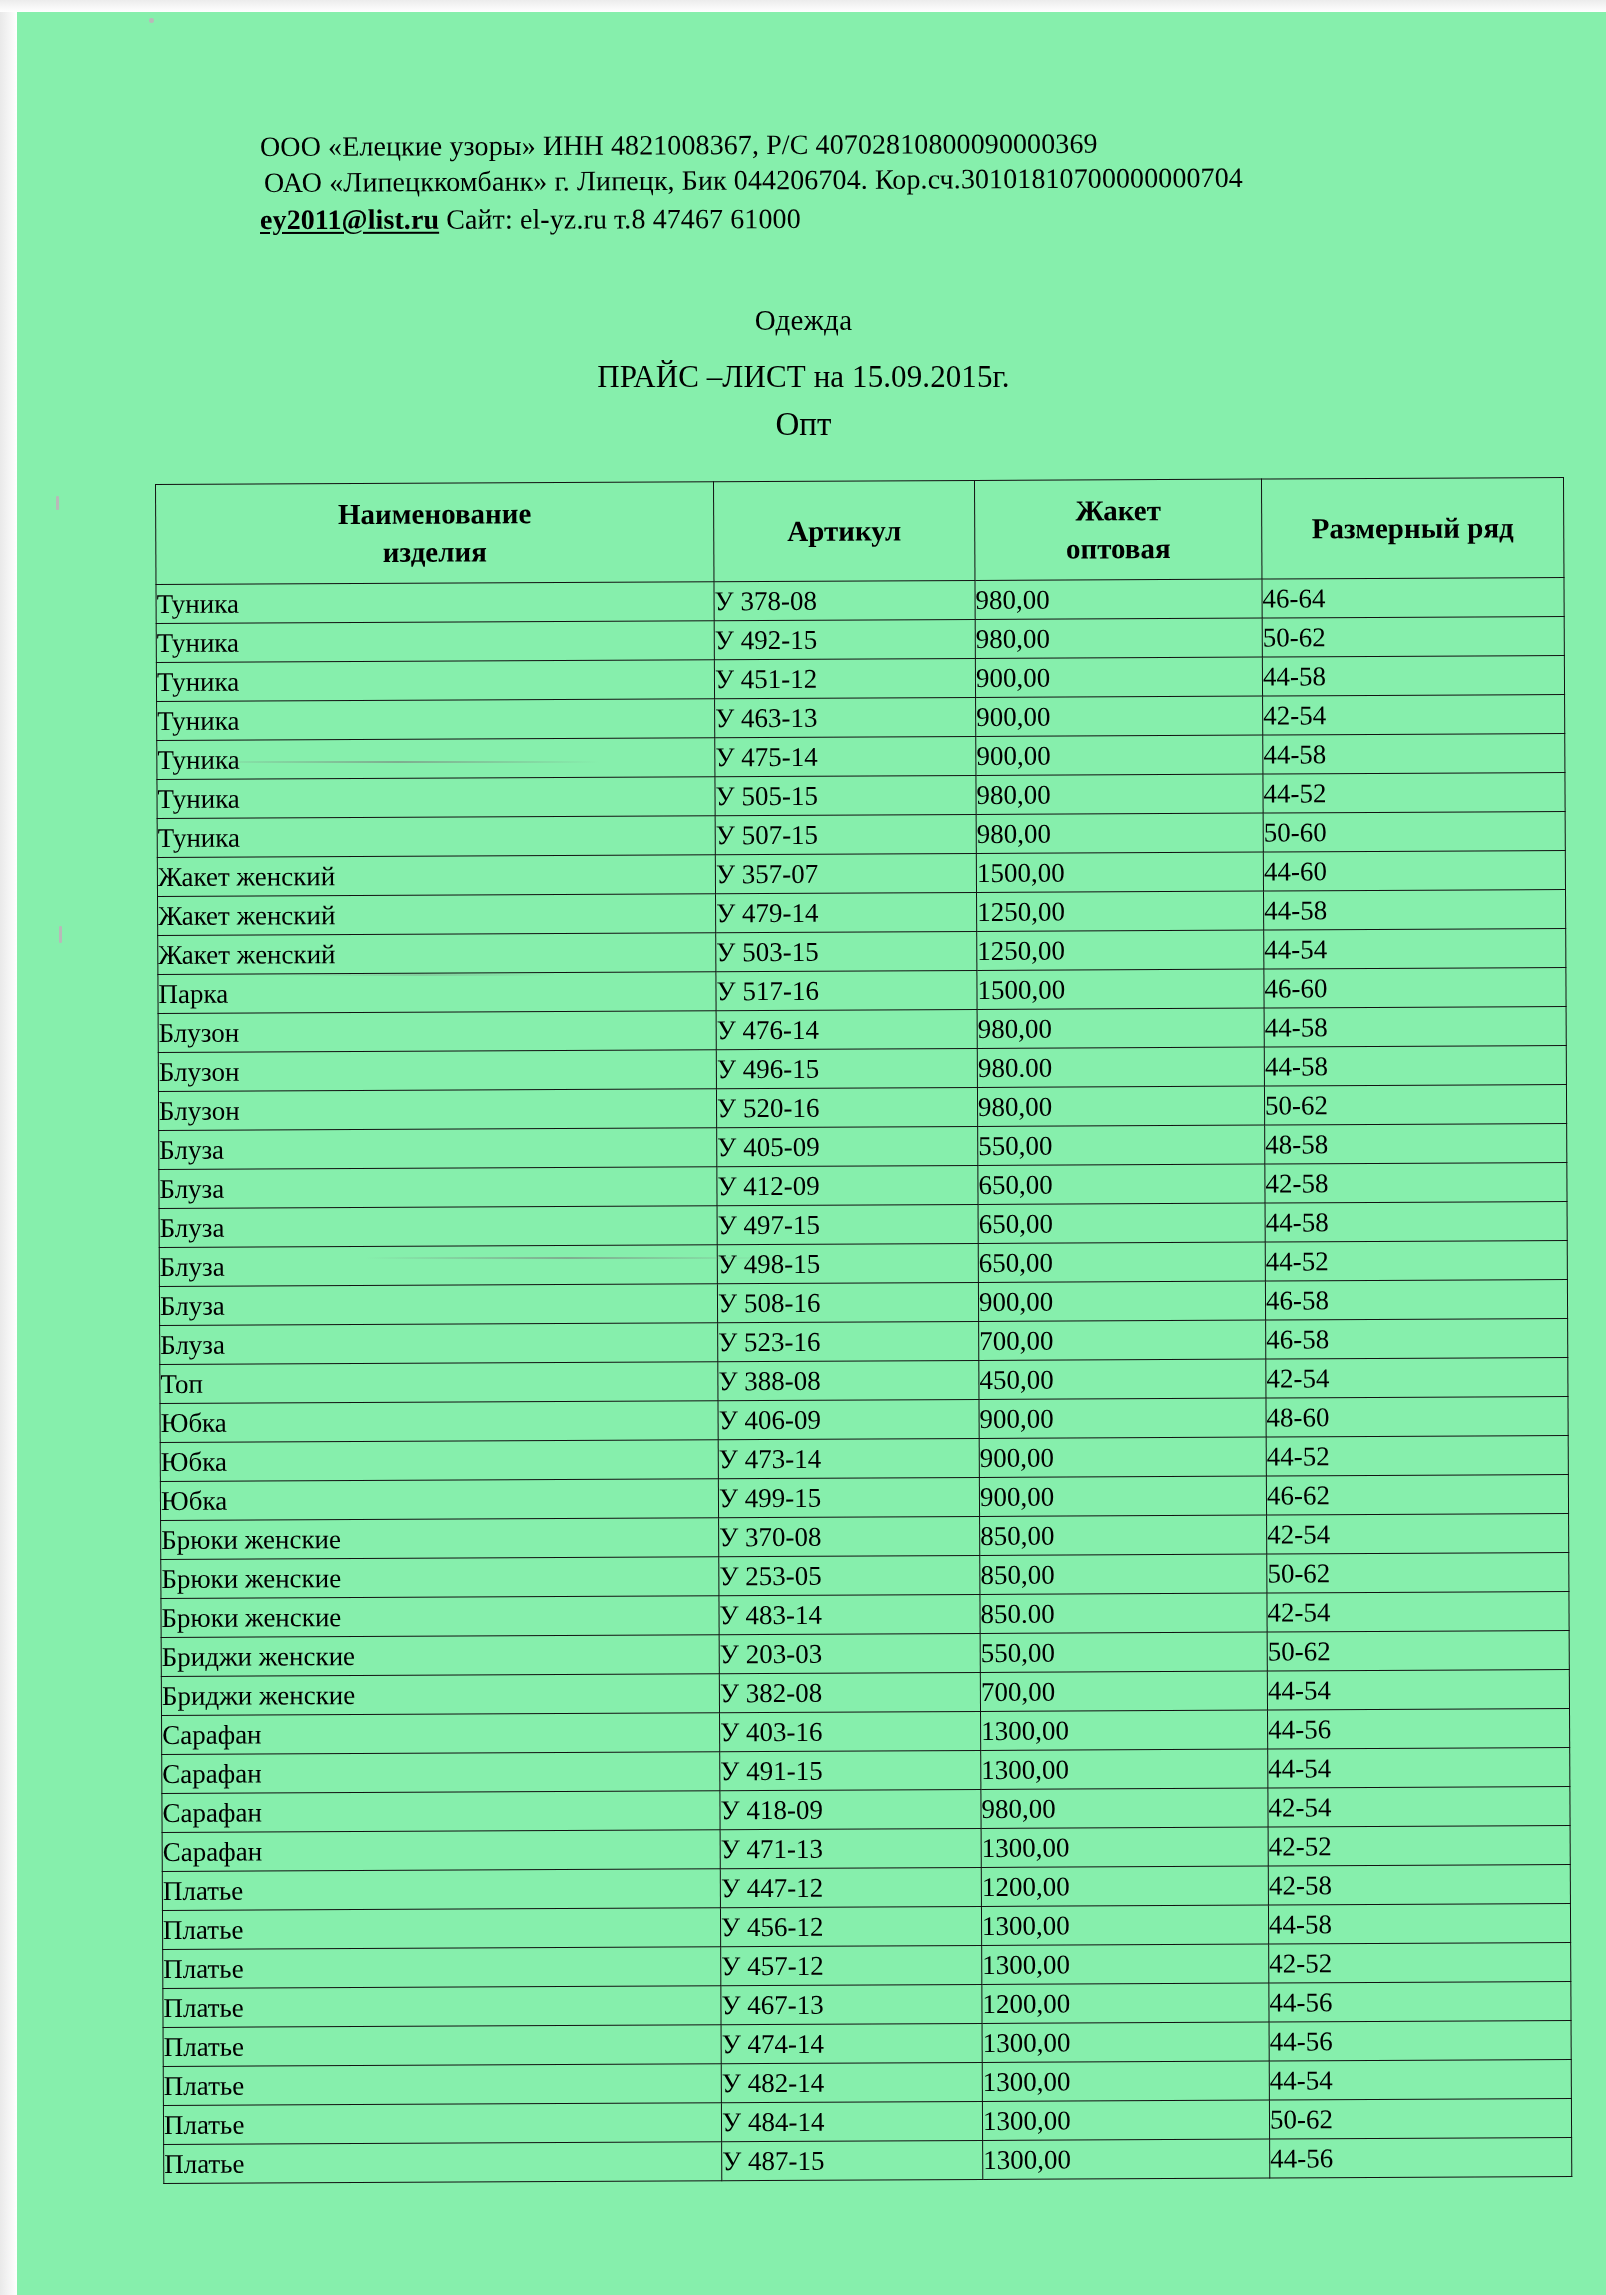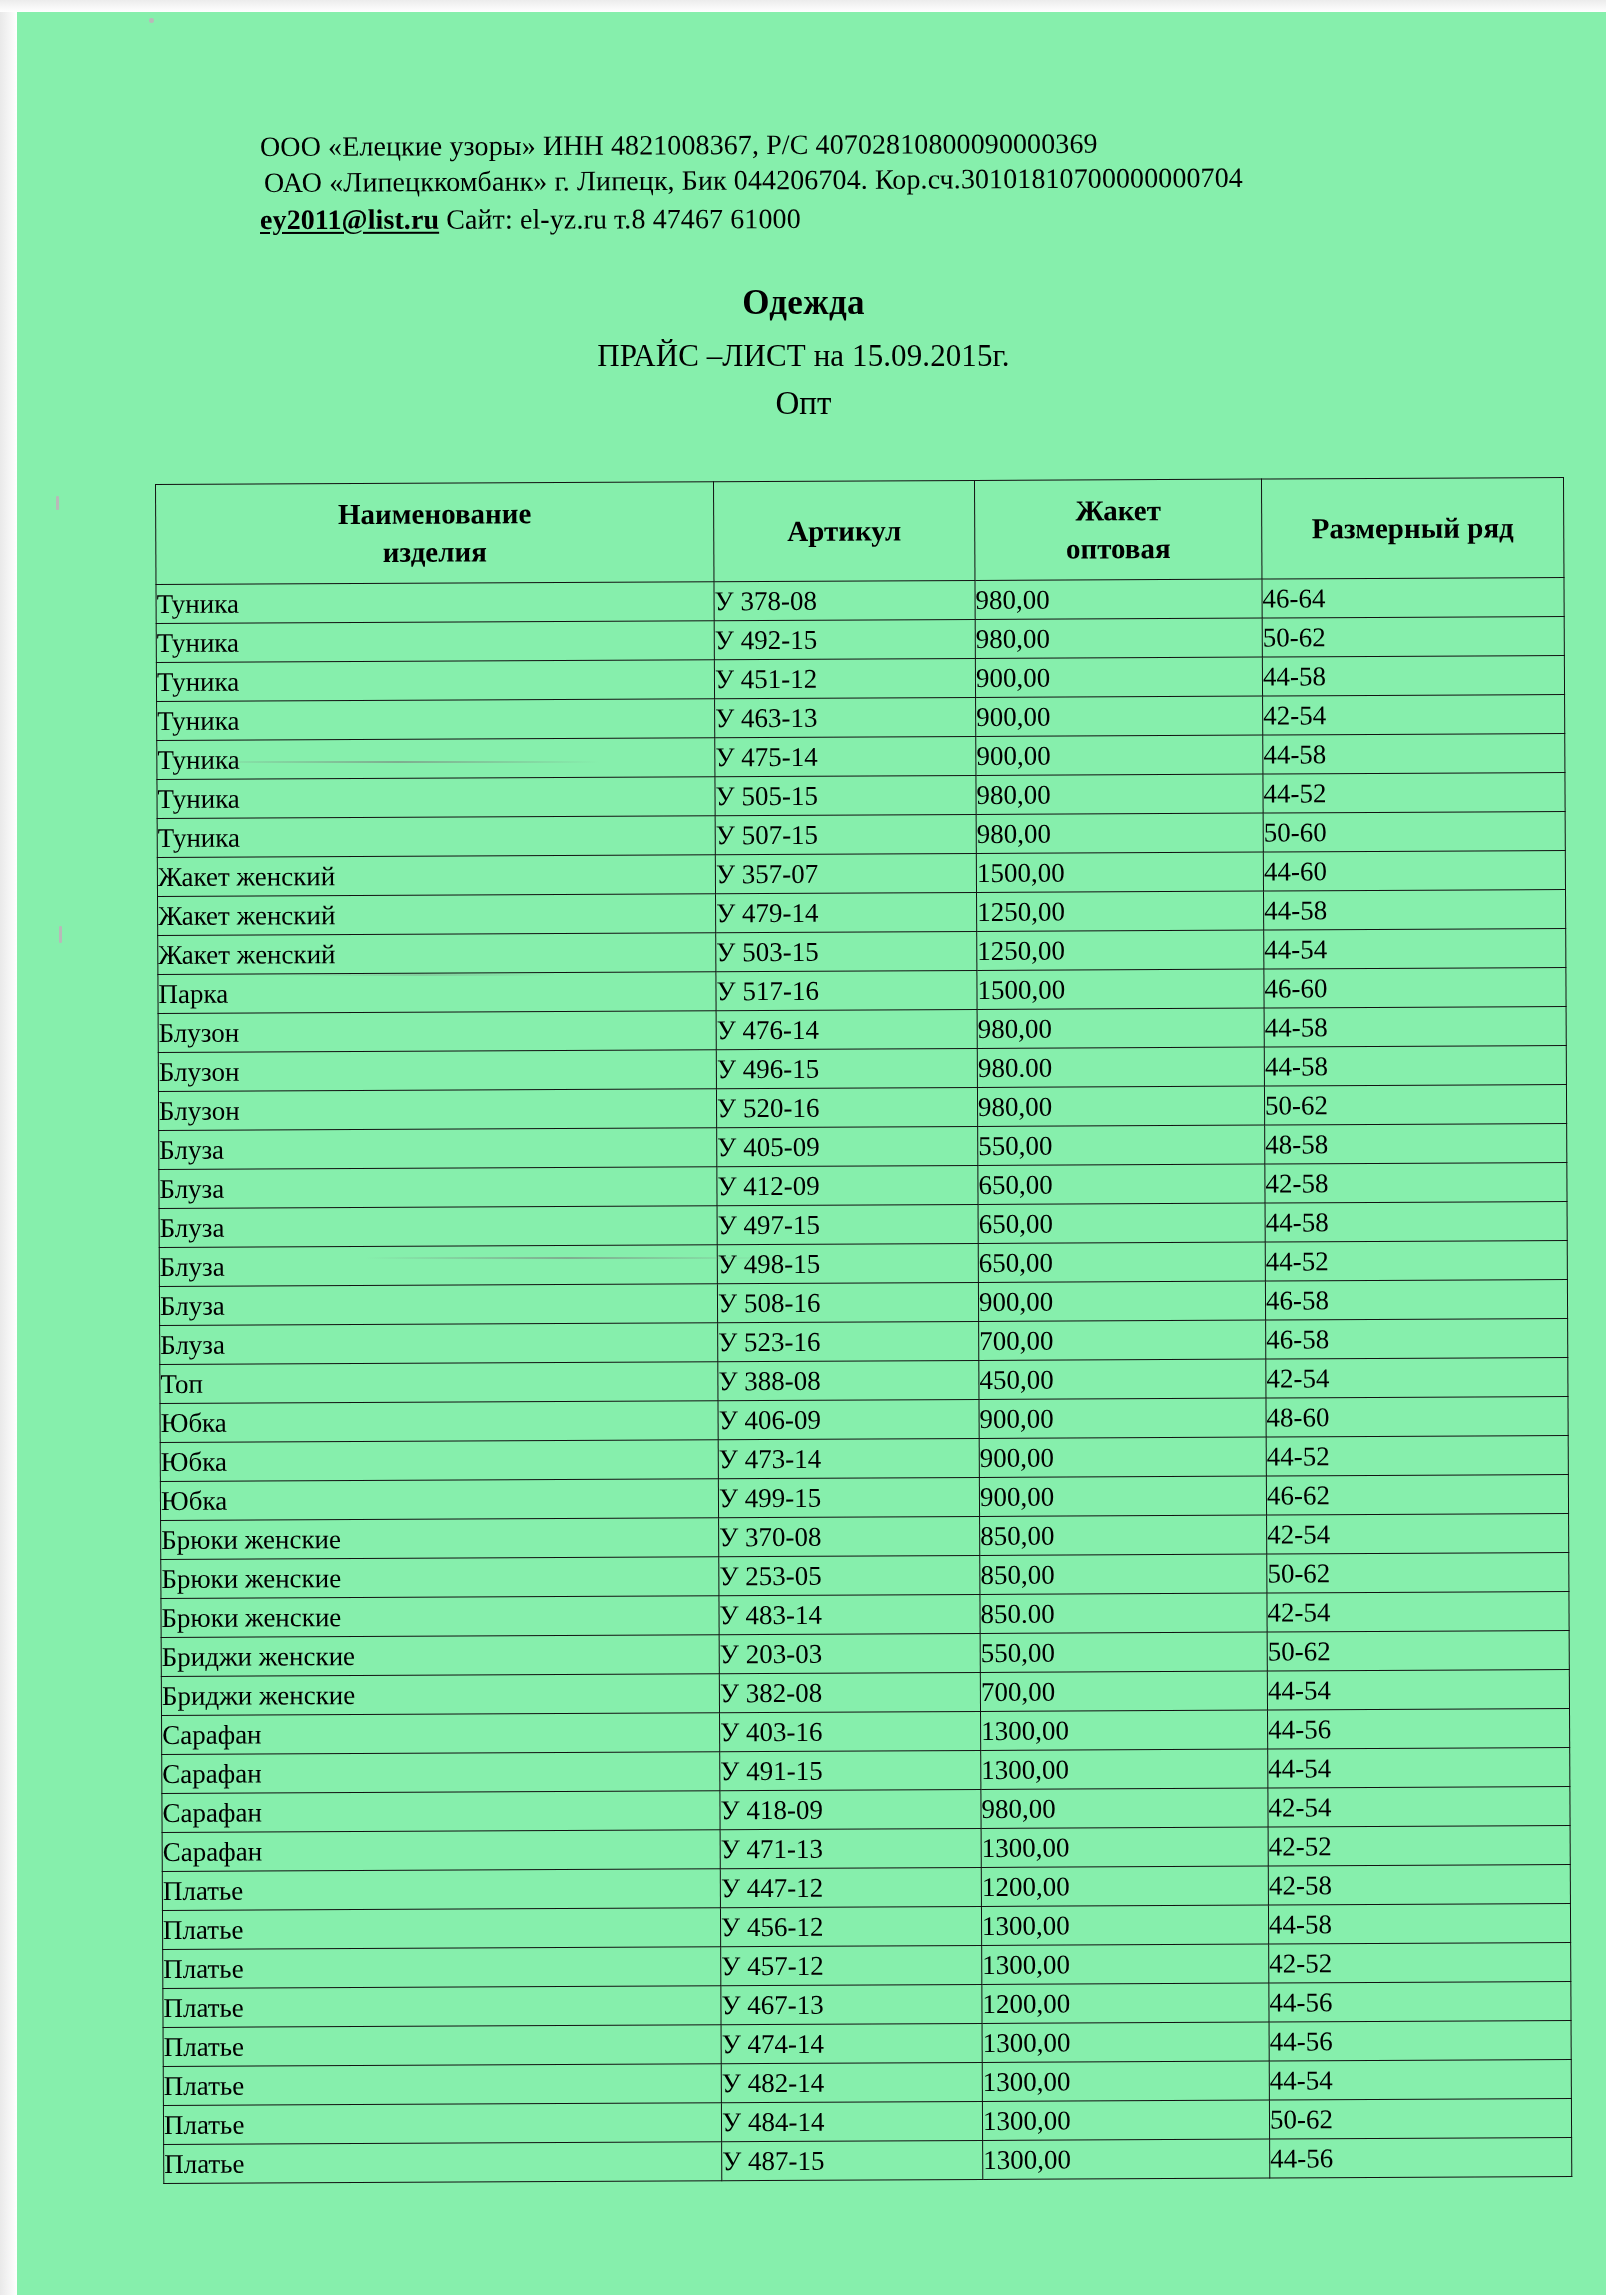--- a/index.html
+++ b/index.html
@@ -73,29 +73,30 @@
 
   
   .title-block {
     position: absolute;
     left: 0;
     top: 282px;
     width: 1607px;
     text-align: center;
   }
   .doc-title {
-    font-size: 35px;
-    font-weight: bold;
+    font-size: 29px;
+    font-weight: normal;
     line-height: 1.18;
     letter-spacing: 0.3px;
+    margin-top: 21px;
   }
   .doc-subtitle {
     font-size: 31px;
     line-height: 1.25;
-    margin-top: 14px;
+    margin-top: 21px;
     letter-spacing: 0.1px;
   }
   .doc-subtitle2 {
     font-size: 33px;
     line-height: 1.25;
     margin-top: 7px;
   }
 
   
   .table-wrap {

